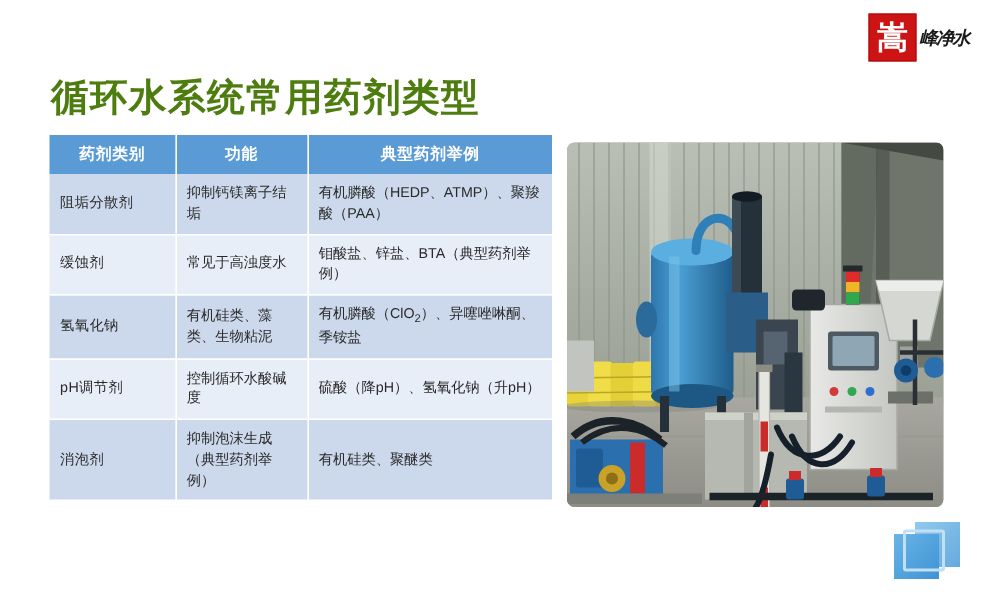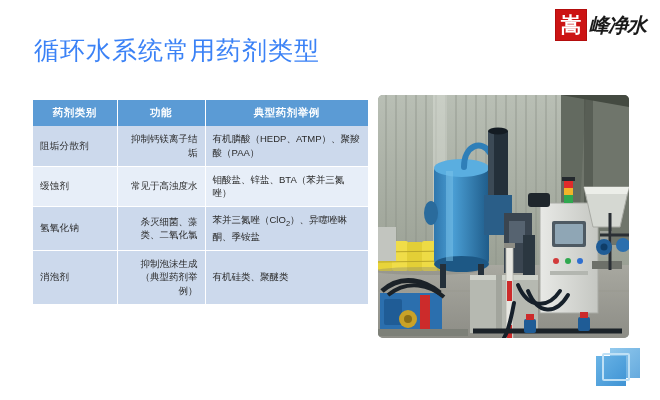--- a/index.html
+++ b/index.html
@@ -40,46 +40,47 @@
     line-height: 30px;
     text-align: center;
     font-weight: bold;
     font-family: "DejaVu Serif", "Liberation Serif", serif;
     box-shadow: inset 0 0 0 1px #cc1414;
     letter-spacing: 0;
     overflow: hidden;
   }
   .logo-word {
     color: #1a1a1a;
-    font-size: 20px;
+    font-size: 12px;
     font-weight: bold;
     font-style: italic;
     font-family: "DejaVu Serif", "Liberation Serif", serif;
     letter-spacing: -1px;
     line-height: 30px;
     white-space: nowrap;
   }
 
   
   .page-title {
     position: absolute;
     left: 34px;
-    top: 34px;
+    top: 48px;
     font-size: 25px;
-    color: #3b82f6;
+    color: #4d7c0f;
     letter-spacing: 1px;
     white-space: nowrap;
     font-family: "DejaVu Sans", "Liberation Sans", sans-serif;
+    font-weight: bold;
   }
 
   
   .table-wrap {
     position: absolute;
     left: 33px;
-    top: 100px;
+    top: 90px;
     width: 331px;
   }
   table.chem-table {
     width: 100%;
     border-collapse: collapse;
     table-layout: fixed;
     font-size: 9.5px;
     color: #2a2a2a;
   }
   table.chem-table col.c1 { width: 84px; }
@@ -108,21 +109,21 @@
   }
   table.chem-table tbody td:last-child { border-right: none; }
   table.chem-table tbody tr.odd td  { background: #ccd9ec; }
   table.chem-table tbody tr.even td { background: #e7eef8; }
 
   td.col-cat {
     text-align: left;
     letter-spacing: 0.3px;
   }
   td.col-fn {
-    text-align: right;
+    text-align: left;
   }
   td.col-ex {
     text-align: left;
   }
   sub { font-size: 7.5px; }
 
   
   .photo {
     position: absolute;
     left: 378px;
@@ -198,26 +199,31 @@
       </thead>
       <tbody>
         <tr class="odd">
           <td class="col-cat">阻垢分散剂</td>
           <td class="col-fn">抑制钙镁离子结垢</td>
           <td class="col-ex">有机膦酸（HEDP、ATMP）、聚羧酸（PAA）</td>
         </tr>
         <tr class="even">
           <td class="col-cat">缓蚀剂</td>
           <td class="col-fn">常见于高浊度水</td>
-          <td class="col-ex">钼酸盐、锌盐、BTA（苯并三氮唑）</td>
+          <td class="col-ex">钼酸盐、锌盐、BTA（典型药剂举例）</td>
         </tr>
         <tr class="odd">
           <td class="col-cat">氢氧化钠</td>
-          <td class="col-fn">杀灭细菌、藻类、二氧化氯</td>
-          <td class="col-ex"><span>苯并三氮唑（ClO</span><sub>2</sub><span>）、异噻唑啉酮、季铵盐</span></td>
+          <td class="col-fn">有机硅类、藻类、生物粘泥</td>
+          <td class="col-ex"><span>有机膦酸（ClO</span><sub>2</sub><span>）、异噻唑啉酮、季铵盐</span></td>
+        </tr>
+        <tr class="even">
+          <td class="col-cat">pH调节剂</td>
+          <td class="col-fn">控制循环水酸碱度</td>
+          <td class="col-ex">硫酸（降pH）、氢氧化钠（升pH）</td>
         </tr>
         <tr class="odd">
           <td class="col-cat">消泡剂</td>
           <td class="col-fn">抑制泡沫生成（典型药剂举例）</td>
           <td class="col-ex">有机硅类、聚醚类</td>
         </tr>
       </tbody>
     </table>
   </div>
 

